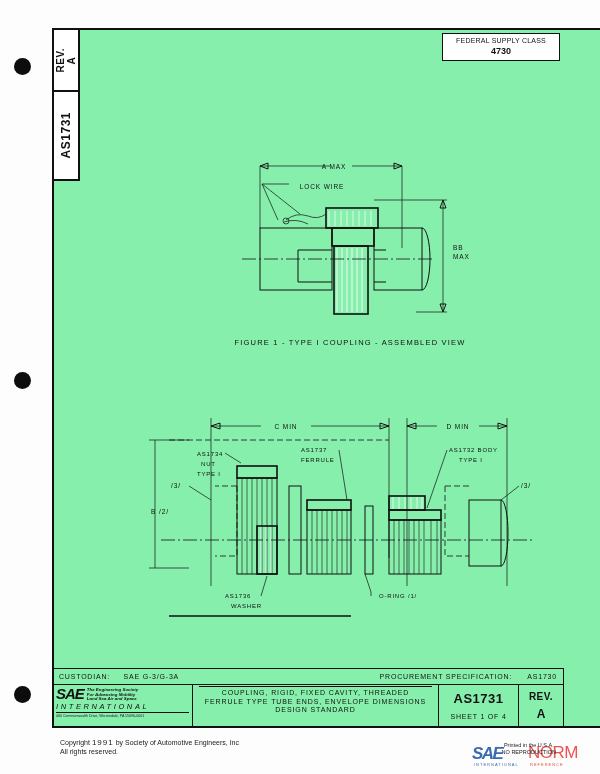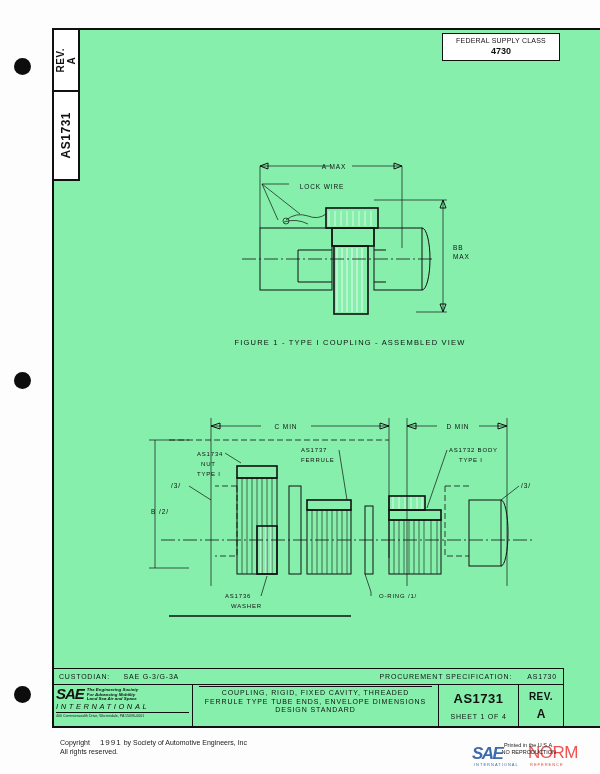--- a/index.html
+++ b/index.html
@@ -322,21 +322,21 @@
 
   
   #copyright {
     position: absolute;
     left: 60px;
     top: 738px;
     font-size: 7px;
     line-height: 9px;
     color: #222;
   }
-  #copyright .yr { font-size: 8px; letter-spacing: 1px; margin-left: 8px; }
+  #copyright .yr { font-size: 8px; letter-spacing: 1px; }
 
   
   #printed {
     position: absolute;
     right: 44px;
     top: 742px;
     font-size: 5.5px;
     line-height: 7px;
     text-align: center;
     color: #222;

